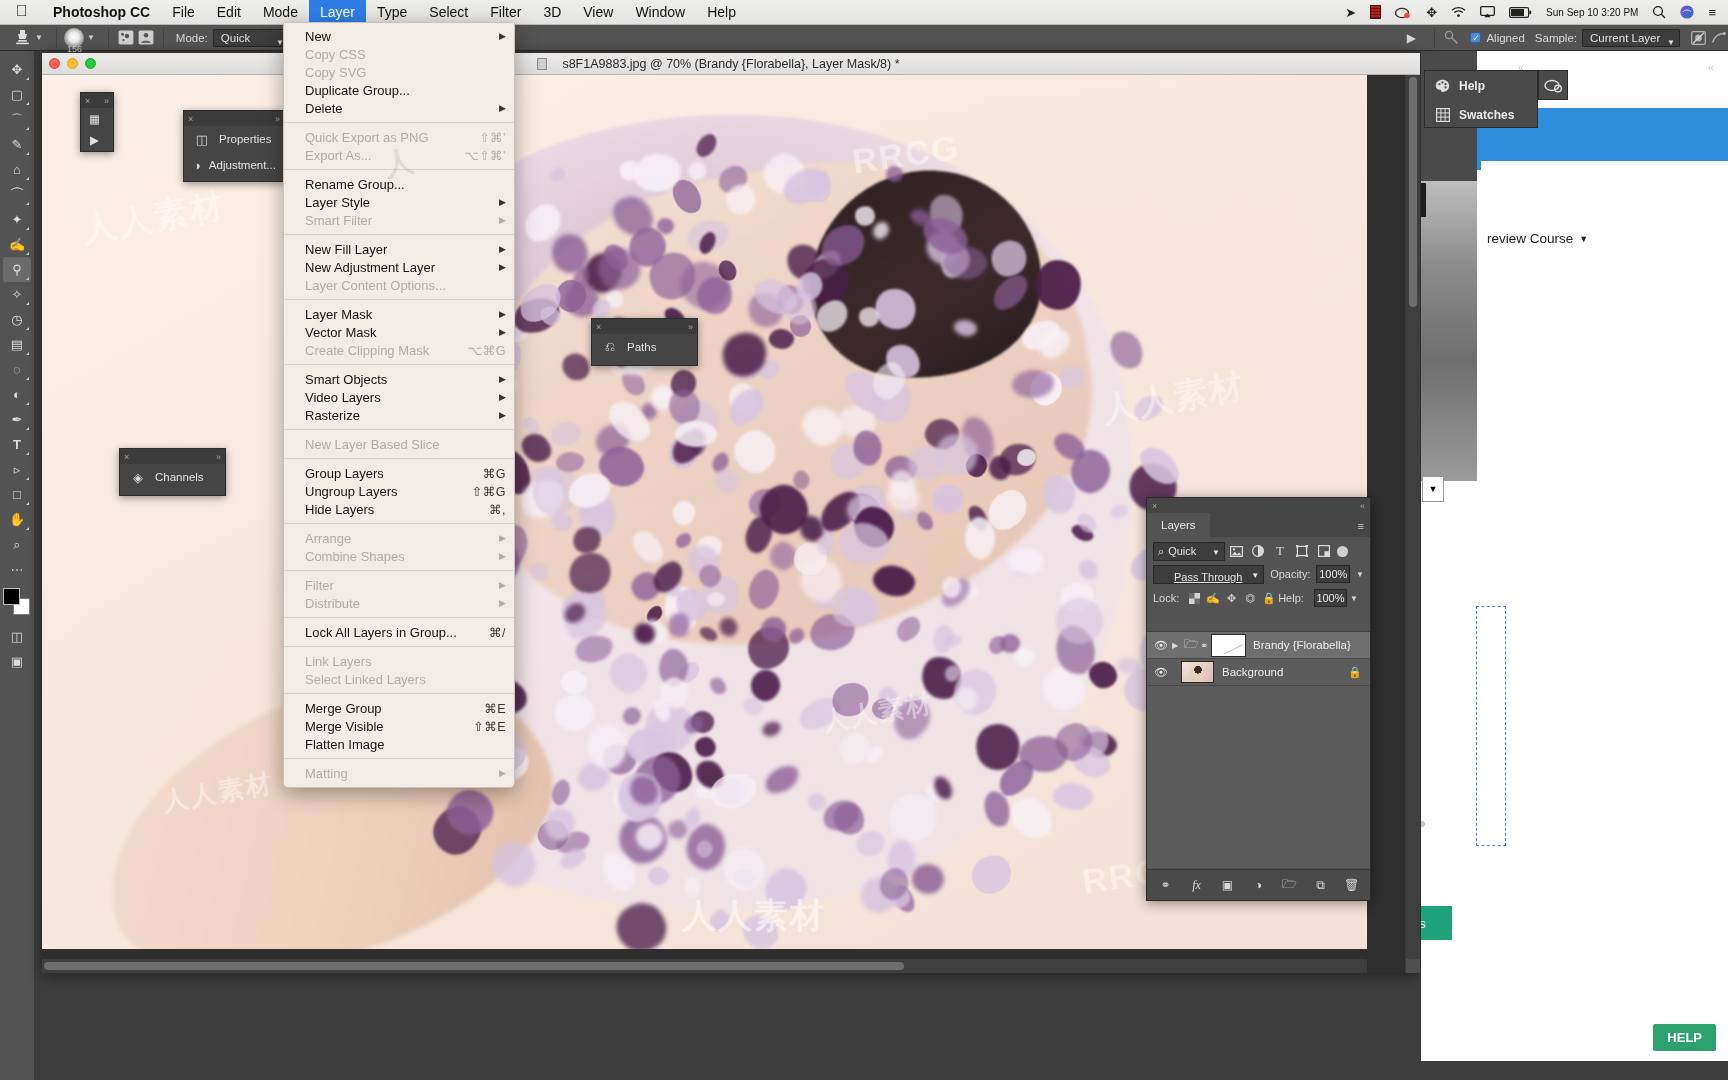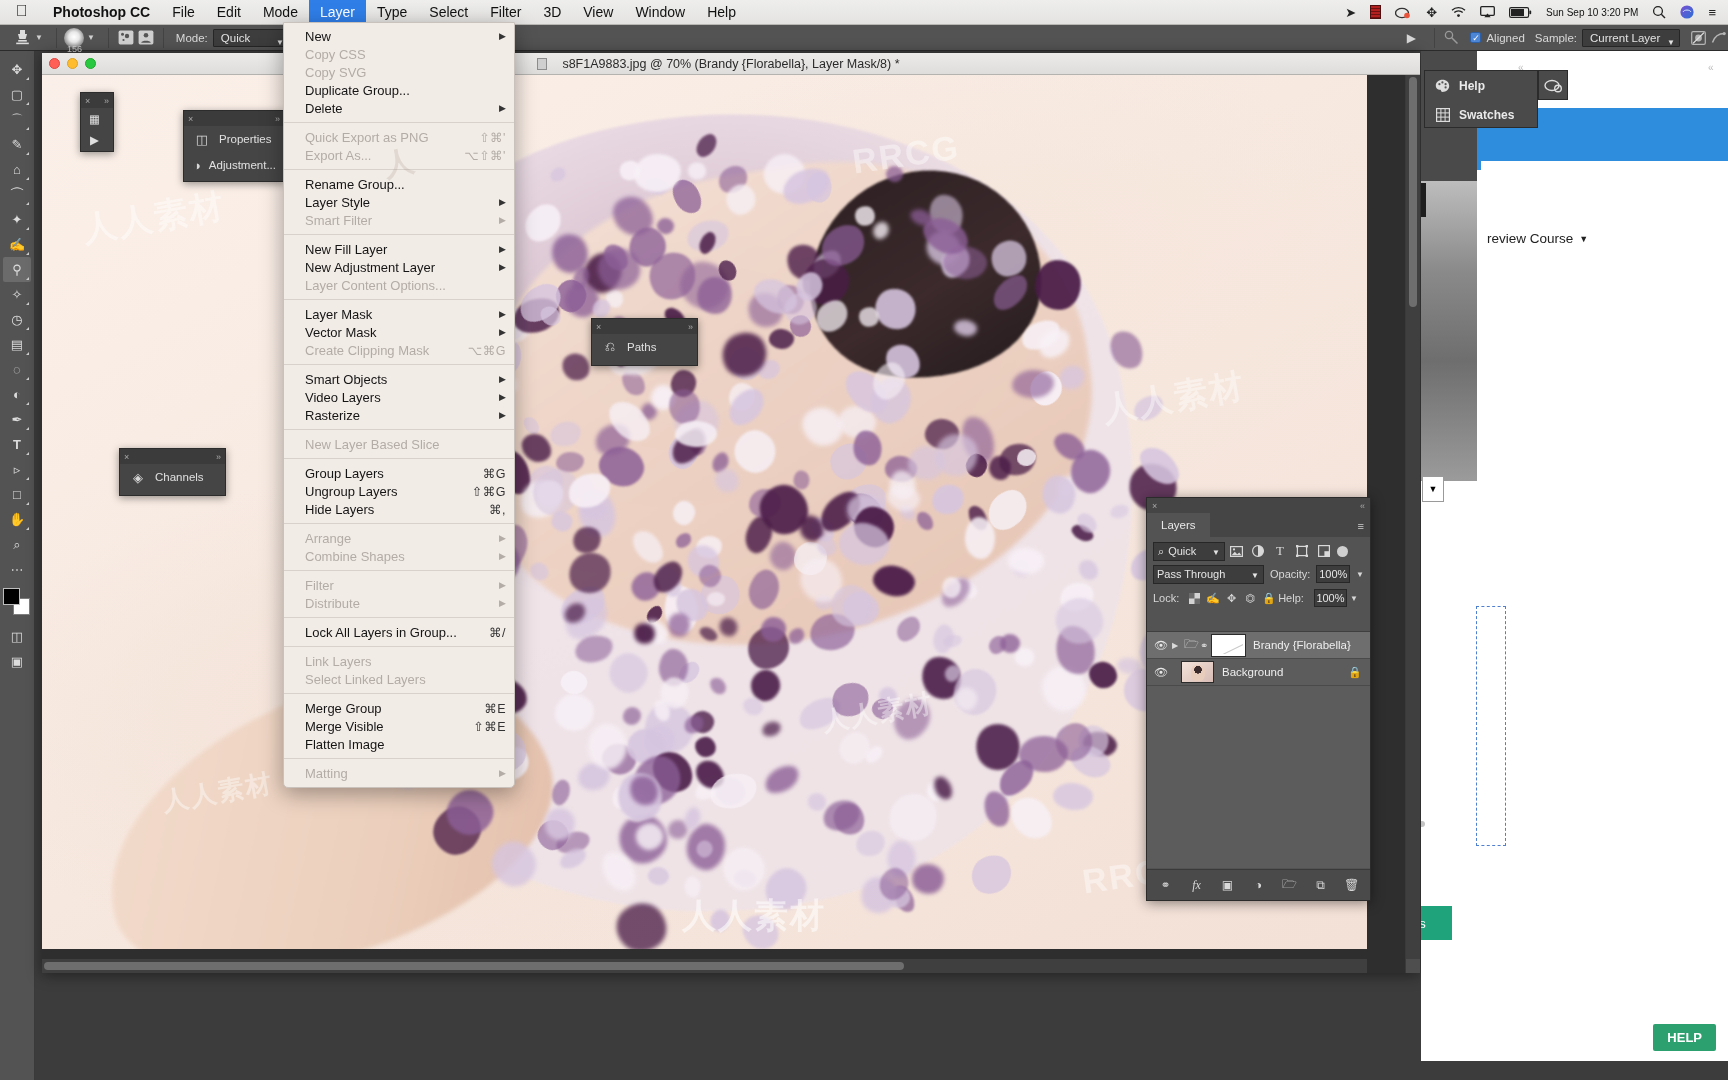--- a/index.html
+++ b/index.html
@@ -149,21 +149,21 @@
   .lp-menu{ position:absolute; right:6px; top:7px; color:#cfcfcf; font-size:11px;}
   .lp-filter{ height:25px; display:flex; align-items:center; gap:0; padding:3px 6px 0 6px;}
   .kind{ width:72px; height:19px; background:#3d3d3d; border:1px solid #272727; color:#e2e2e2;
          font-size:11px; display:flex; align-items:center; gap:4px; padding:0 4px; position:relative;}
   .kind .cv{ position:absolute; right:4px; top:5px; font-size:8px;}
   .fico{ width:22px; height:19px; display:flex; align-items:center; justify-content:center;
          color:#d9d9d9; font-size:12px;}
   .togdot{ width:11px;height:11px;border-radius:50%; background:#cfcfcf; margin-left:2px;}
   .lp-blend{ height:24px; display:flex; align-items:center; padding:1px 6px; gap:6px;}
   .blendsel{ width:112px; height:19px; background:#3d3d3d; border:1px solid #272727; color:#e6e6e6;
-             font-size:11px; display:flex; align-items:center; padding:0 3px; position:relative;}
+             font-size:11px; display:flex; align-items:flex-end; padding:0 20px; position:relative;text-decoration:underline;}
   .blendsel .cv{ position:absolute; right:4px; top:5px; font-size:8px;}
   .lp-blend .t{ font-size:11px; color:#d7d7d7;}
   .numfield{ width:34px; height:18px; background:#3d3d3d; border:1px solid #272727; color:#e6e6e6;
              font-size:11px; display:flex; align-items:center; justify-content:center;}
   .lp-lock{ height:24px; display:flex; align-items:center; padding:0 6px; gap:0;}
   .lp-lock .t{ font-size:11px; color:#d7d7d7; margin-right:6px;}
   .lk{ width:19px;height:18px; display:flex;align-items:center;justify-content:center; color:#d3d3d3; font-size:11px;}
   .lp-list{ position:absolute; left:0; top:133px; right:0; bottom:32px; background:#5c5c5c; border-top:1px solid #3f3f3f;}
   .lrow{ height:27px; display:flex; align-items:center; border-bottom:1px solid #4a4a4a; padding-left:3px;}
   .lrow.sel{ background:#6e6e6e; }

